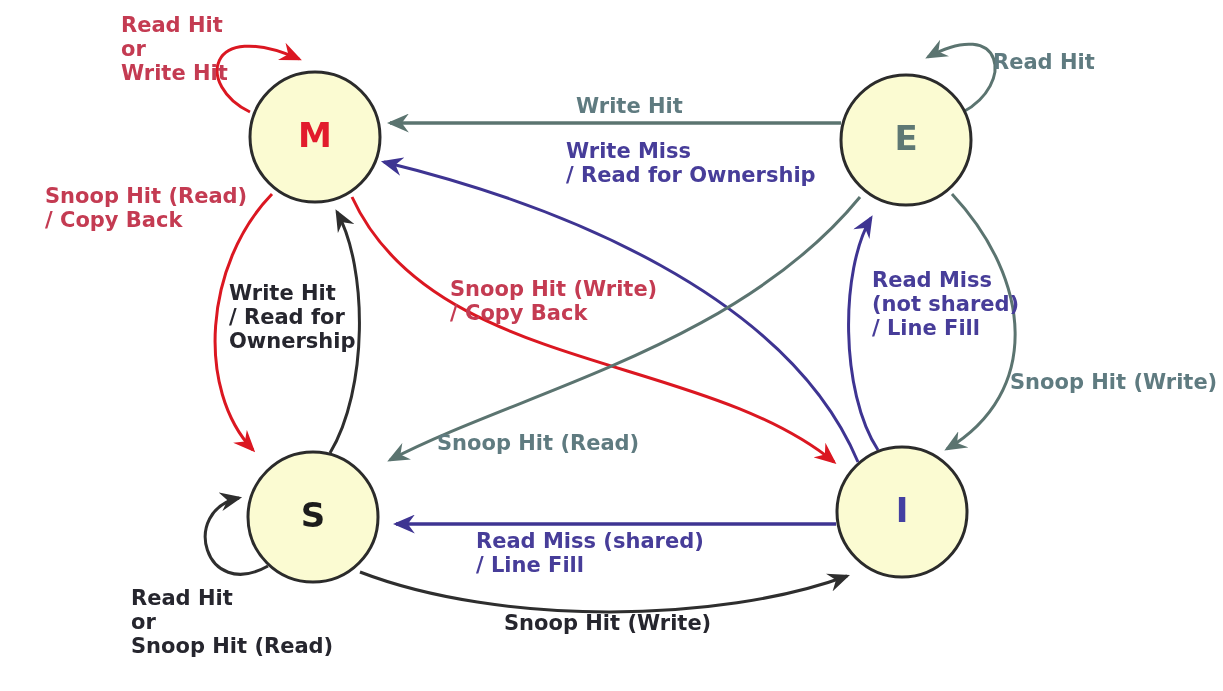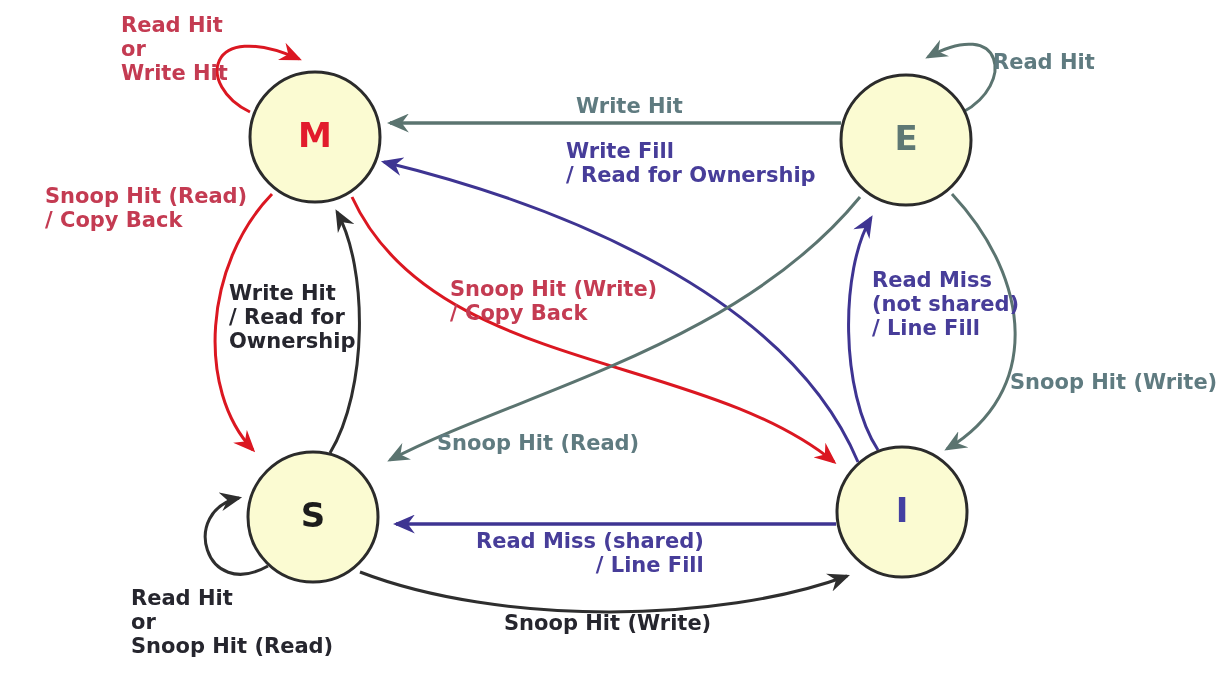--- a/index.html
+++ b/index.html
@@ -80,34 +80,34 @@
   <div class="state-letter letter-m" style="left:315px; top:137px;">M</div>
   <div class="state-letter letter-e" style="left:906px; top:140px;">E</div>
   <div class="state-letter letter-s" style="left:313px; top:517px;">S</div>
   <div class="state-letter letter-i" style="left:902px; top:512px;">I</div>
 
   <div class="lbl red" style="left:121px; top:13px;">Read Hit
 or
 Write Hit</div>
   <div class="lbl gray" style="left:993px; top:50px;">Read Hit</div>
   <div class="lbl gray" style="left:576px; top:94px;">Write Hit</div>
-  <div class="lbl purple" style="left:566px; top:139px;">Write Fill
+  <div class="lbl purple" style="left:566px; top:139px;">Write Miss
 / Read for Ownership</div>
   <div class="lbl red" style="left:45px;  top:184px;">Snoop Hit (Read)
 / Copy Back</div>
   <div class="lbl dark" style="left:229px; top:281px;">Write Hit
 / Read for
 Ownership</div>
   <div class="lbl red" style="left:450px; top:277px;">Snoop Hit (Write)
 / Copy Back</div>
   <div class="lbl purple" style="left:862px; top:268px;margin-left:10px;">Read Miss
 (not shared)
 / Line Fill</div>
   <div class="lbl gray" style="left:1010px;top:370px;">Snoop Hit (Write)</div>
   <div class="lbl gray" style="left:437px; top:431px;">Snoop Hit (Read)</div>
-  <div class="lbl purple" style="left:476px; top:529px;text-align:right;">Read Miss (shared)
+  <div class="lbl purple" style="left:476px; top:529px;">Read Miss (shared)
 / Line Fill</div>
   <div class="lbl dark" style="left:504px; top:611px;">Snoop Hit (Write)</div>
   <div class="lbl dark" style="left:131px; top:586px;">Read Hit
 or
 Snoop Hit (Read)</div>
 
 </div>
 
 </body></html>

